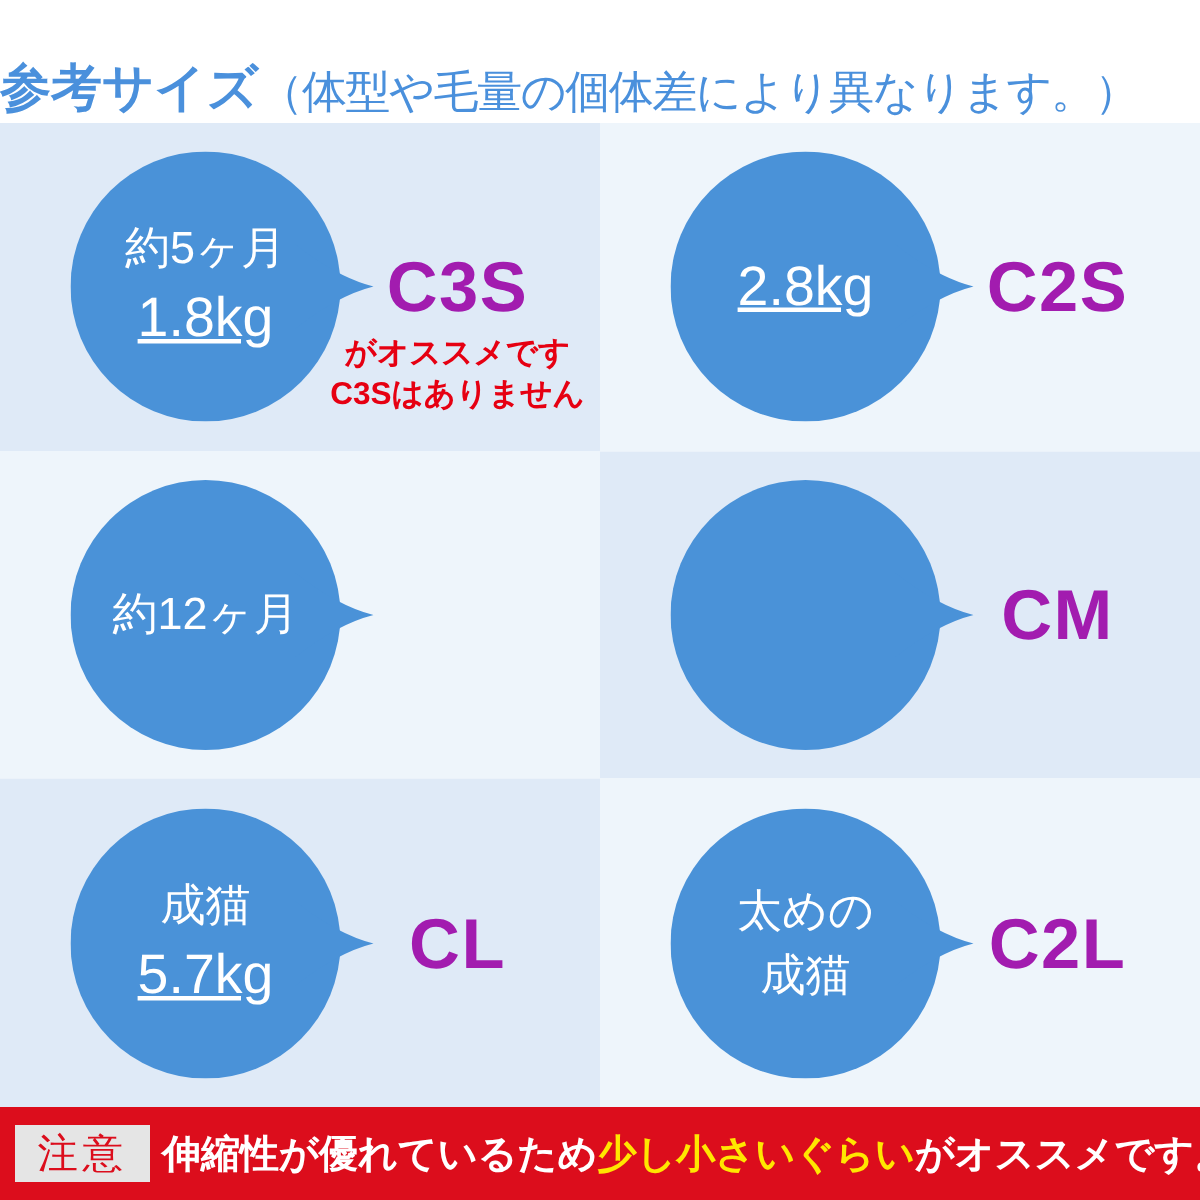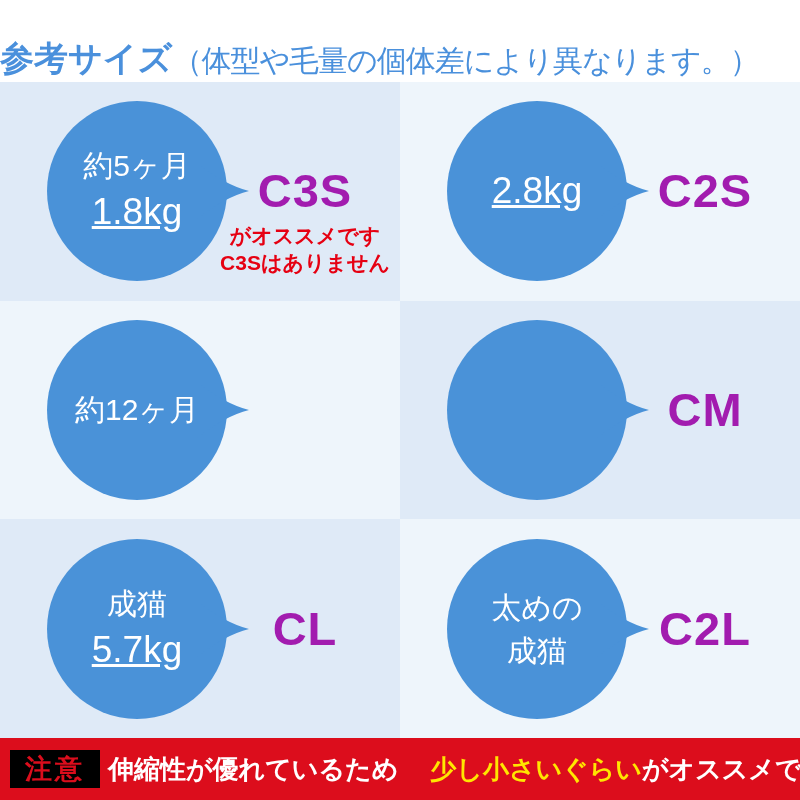--- a/index.html
+++ b/index.html
@@ -51,29 +51,29 @@
   .note{
     position:absolute;top:calc(100% + 6px);left:50%;transform:translateX(-50%);
     color:var(--note-red);font-size:21px;font-weight:700;line-height:1.3;
     white-space:nowrap;text-align:center;
   }
   .footer{
     position:absolute;bottom:0;left:0;width:800px;height:62px;
     background:var(--alert-red);display:flex;align-items:center;padding-left:10px;
   }
   .badge{
-    flex:none;width:90px;height:38px;background:#000000;color:var(--alert-red);
-    font-size:27px;font-weight:700;display:flex;align-items:center;justify-content:center;
+    flex:none;width:90px;height:38px;background:#e5e5e5;color:var(--alert-red);
+    font-size:27px;font-weight:400;display:flex;align-items:center;justify-content:center;
     letter-spacing:3px;
   }
   .footer-text{
     color:#ffffff;font-size:26px;font-weight:700;margin-left:8px;
     white-space:nowrap;letter-spacing:0;
   }
-  .hl{color:var(--hl-yellow);margin-left:32px;}
+  .hl{color:var(--hl-yellow);}
 </style>
 </head>
 <body>
 
 <div class="title-bar">
   <span class="title-main">参考サイズ</span>
     <span class="title-sub">（体型や毛量の個体差により異なります。）</span>
 </div>
 
 <div class="grid">

